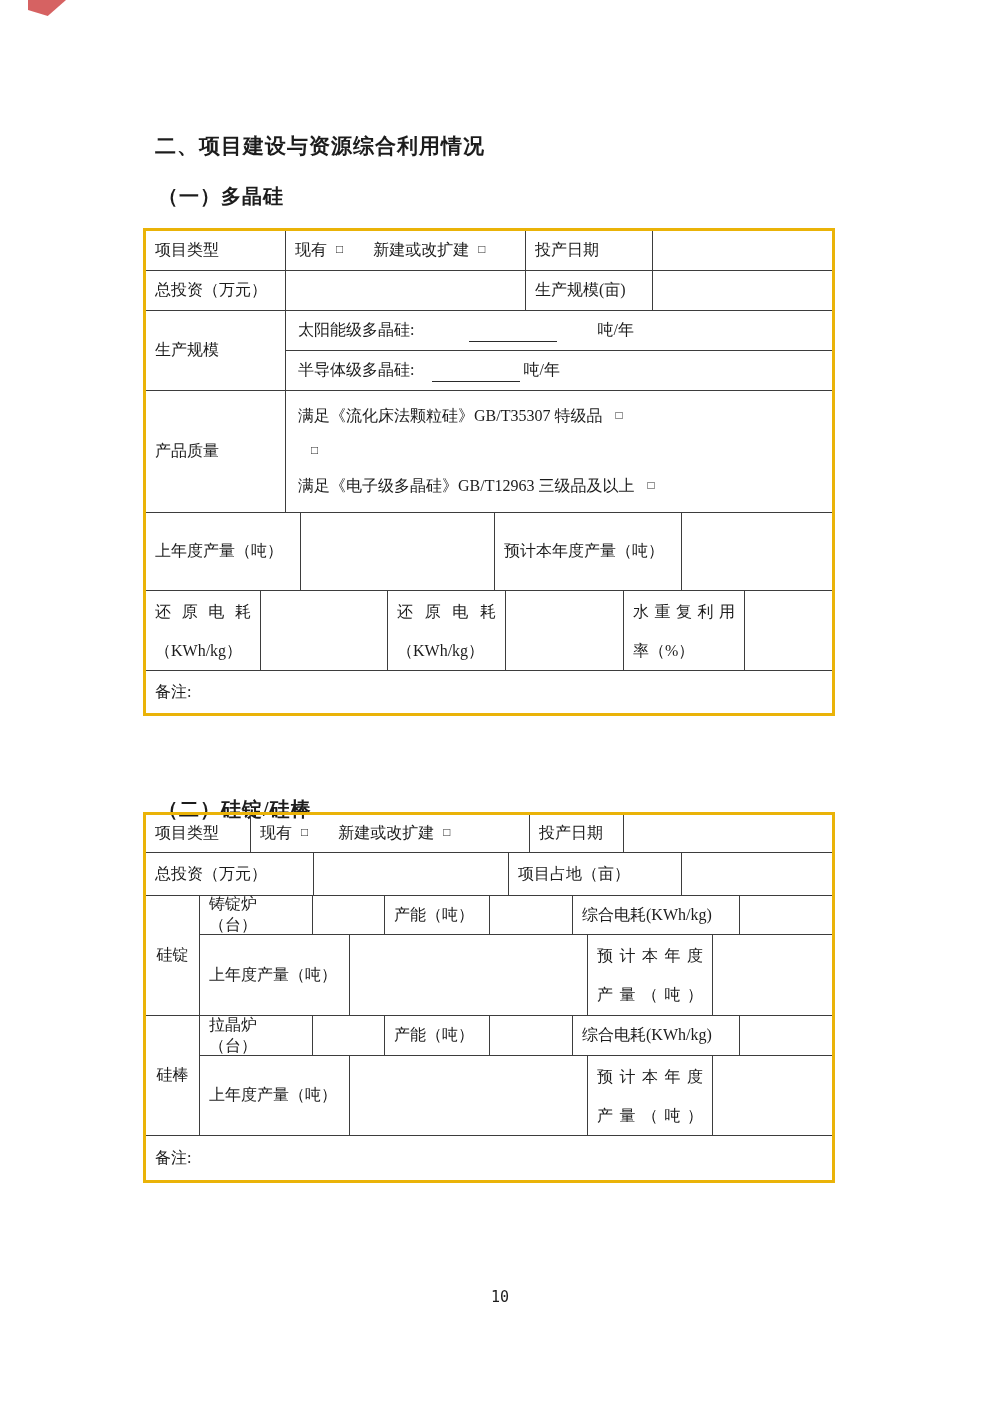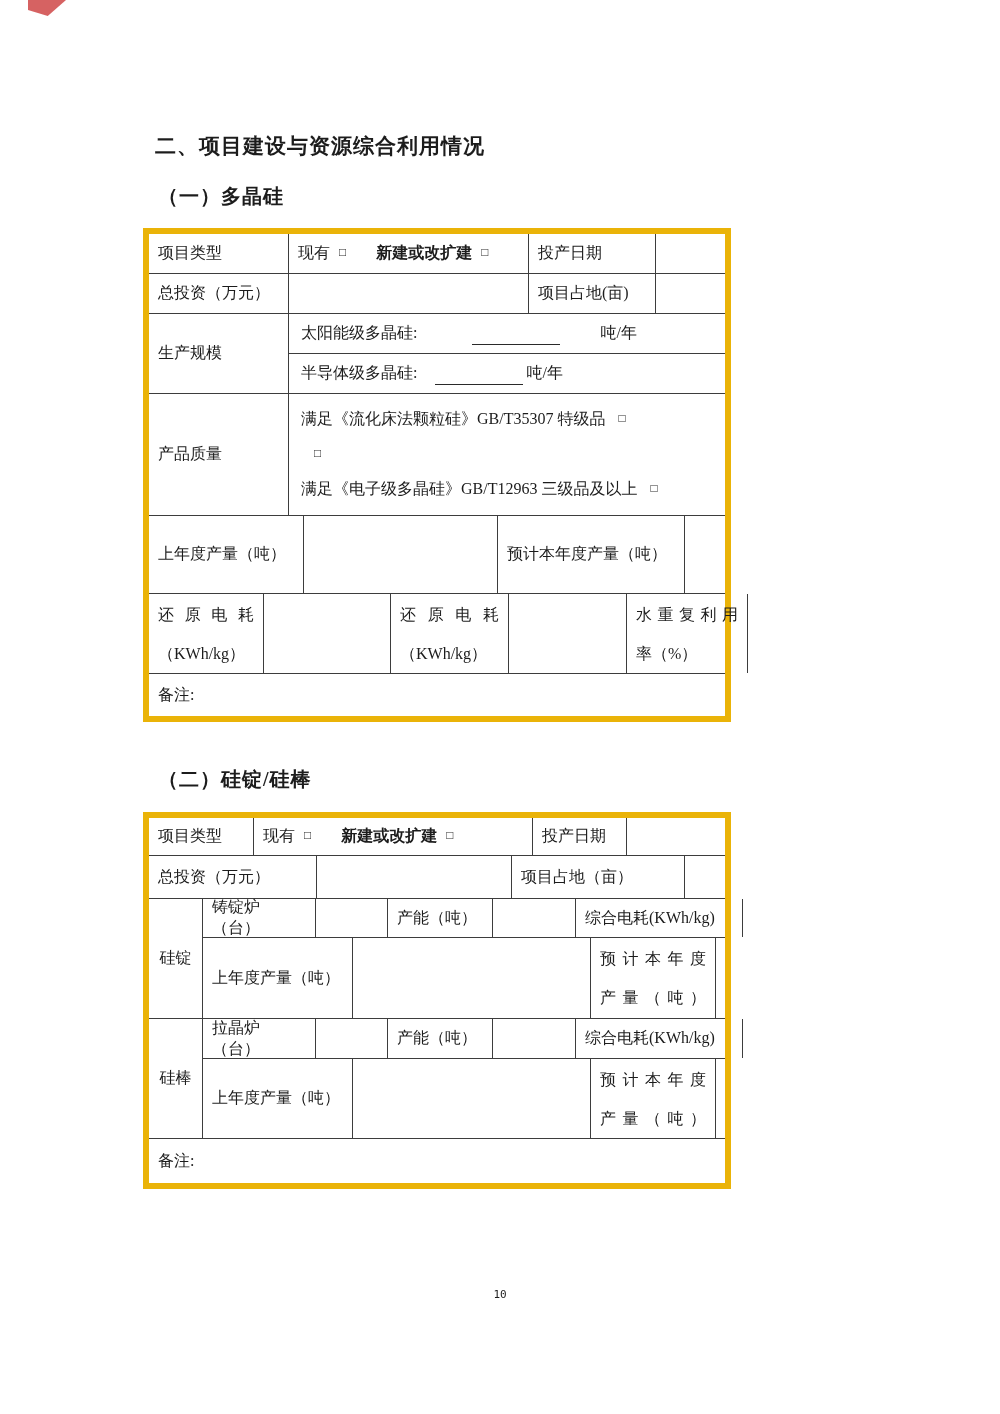--- a/index.html
+++ b/index.html
@@ -3,42 +3,42 @@
 <meta charset="utf-8">
 <style>
   html,body{margin:0;padding:0;background:#e8e8e8;}
   .page{position:relative;width:1000px;height:1414px;background:#ffffff;margin:0 auto;
         font-family:"Liberation Serif","DejaVu Serif",serif;color:#1c1c1c;overflow:hidden;}
   .corner-mark{position:absolute;left:28px;top:0;width:38px;height:16px;background:#cf4747;opacity:.85;
         clip-path:polygon(0 0,100% 0,52% 100%,0 62%);}
   .h-main{position:absolute;left:155px;top:132px;font-family:"Liberation Sans","DejaVu Sans",sans-serif;
         font-size:21px;font-weight:700;letter-spacing:1px;}
   .h-sub{position:absolute;left:158px;font-size:20px;font-weight:700;letter-spacing:1px;}
-  .tbl{position:absolute;left:143px;width:588px;border:6px solid #eab308;box-sizing:border-box;font-size:16px;}
+  .tbl{position:absolute;left:143px;width:692px;border:3px solid #eab308;box-sizing:border-box;font-size:16px;}
   .tr{display:flex;border-bottom:1px solid #3d3d3d;box-sizing:border-box;}
   .tr:last-child{border-bottom:none;}
   .td{border-right:1px solid #3d3d3d;box-sizing:border-box;display:flex;align-items:center;
       padding:0 9px;flex:0 0 auto;min-width:0;}
   .td:last-child{border-right:none;}
   .td.c{justify-content:center;padding:0;}
   .grow{flex:1 1 auto;}
   .col{display:flex;flex-direction:column;flex:1 1 auto;padding:0;align-items:stretch;min-width:0;}
   .srow{display:flex;border-bottom:1px solid #3d3d3d;box-sizing:border-box;align-items:stretch;flex:0 0 auto;}
   .srow:last-child{border-bottom:none;}
   .srow.pad{align-items:center;padding:0 12px;}
   .qlist{display:flex;flex-direction:column;justify-content:space-around;flex:1 1 auto;padding:6px 12px;}
   .qitem{display:flex;align-items:center;}
   .cb{font-size:12px;margin-left:9px;position:relative;top:-1px;color:#2a2a2a;}
   .cb.q{margin-left:13px;}
-  .opt2{margin-left:30px;font-weight:bold;}
+  .opt2{margin-left:30px;}
   .blank{display:inline-block;width:88px;height:1em;border-bottom:1px solid #2a2a2a;margin:0 3px 0 18px;
          position:relative;top:3px;}
   .twoLine{width:100%;line-height:39px;}
   .jl{display:block;text-align:justify;text-align-last:justify;width:100%;}
-  .pagenum{position:absolute;top:1288px;left:0;width:100%;text-align:center;font-size:11px;
+  .pagenum{position:absolute;top:1288px;left:0;width:100%;text-align:center;font-size:15px;
            font-family:"DejaVu Sans Mono","Liberation Mono",monospace;}
 </style>
 </head>
 <body>
 
 <div class="page">
 
   <div class="corner-mark"></div>
 
   <div class="h-main">二、项目建设与资源综合利用情况</div>
@@ -61,21 +61,21 @@
         </div>
       <div class="td grow"></div>
     </div>
 
     <div class="tr" style="height:40px;">
       <div class="td" style="width:140px;">
           <span>总投资（万元）</span>
         </div>
       <div class="td" style="width:240px;"></div>
       <div class="td" style="width:127px;">
-          <span>项目占地(亩)</span>
+          <span>生产规模(亩)</span>
         </div>
       <div class="td grow"></div>
     </div>
 
     <div class="tr" style="height:80px;">
       <div class="td" style="width:140px;">
           <span>生产规模</span>
         </div>
       <div class="col">
         <div class="srow pad" style="height:40px;gap:37px;">
@@ -145,21 +145,21 @@
       <div class="td grow"></div>
     </div>
 
     <div class="tr" style="height:42px;">
       <div class="td grow">
           <span>备注:</span>
         </div>
     </div>
   </div>
 
-  <div class="h-sub" style="top:766px;">（二）硅锭/硅棒</div>
+  <div class="h-sub" style="top:796px;">（二）硅锭/硅棒</div>
 
   <div class="tbl" style="top:812px;">
 
     <div class="tr" style="height:38px;">
       <div class="td" style="width:105px;">
           <span>项目类型</span>
         </div>
       <div class="td" style="width:279px;">
         <span>现有</span>
         <span class="cb">□</span>

